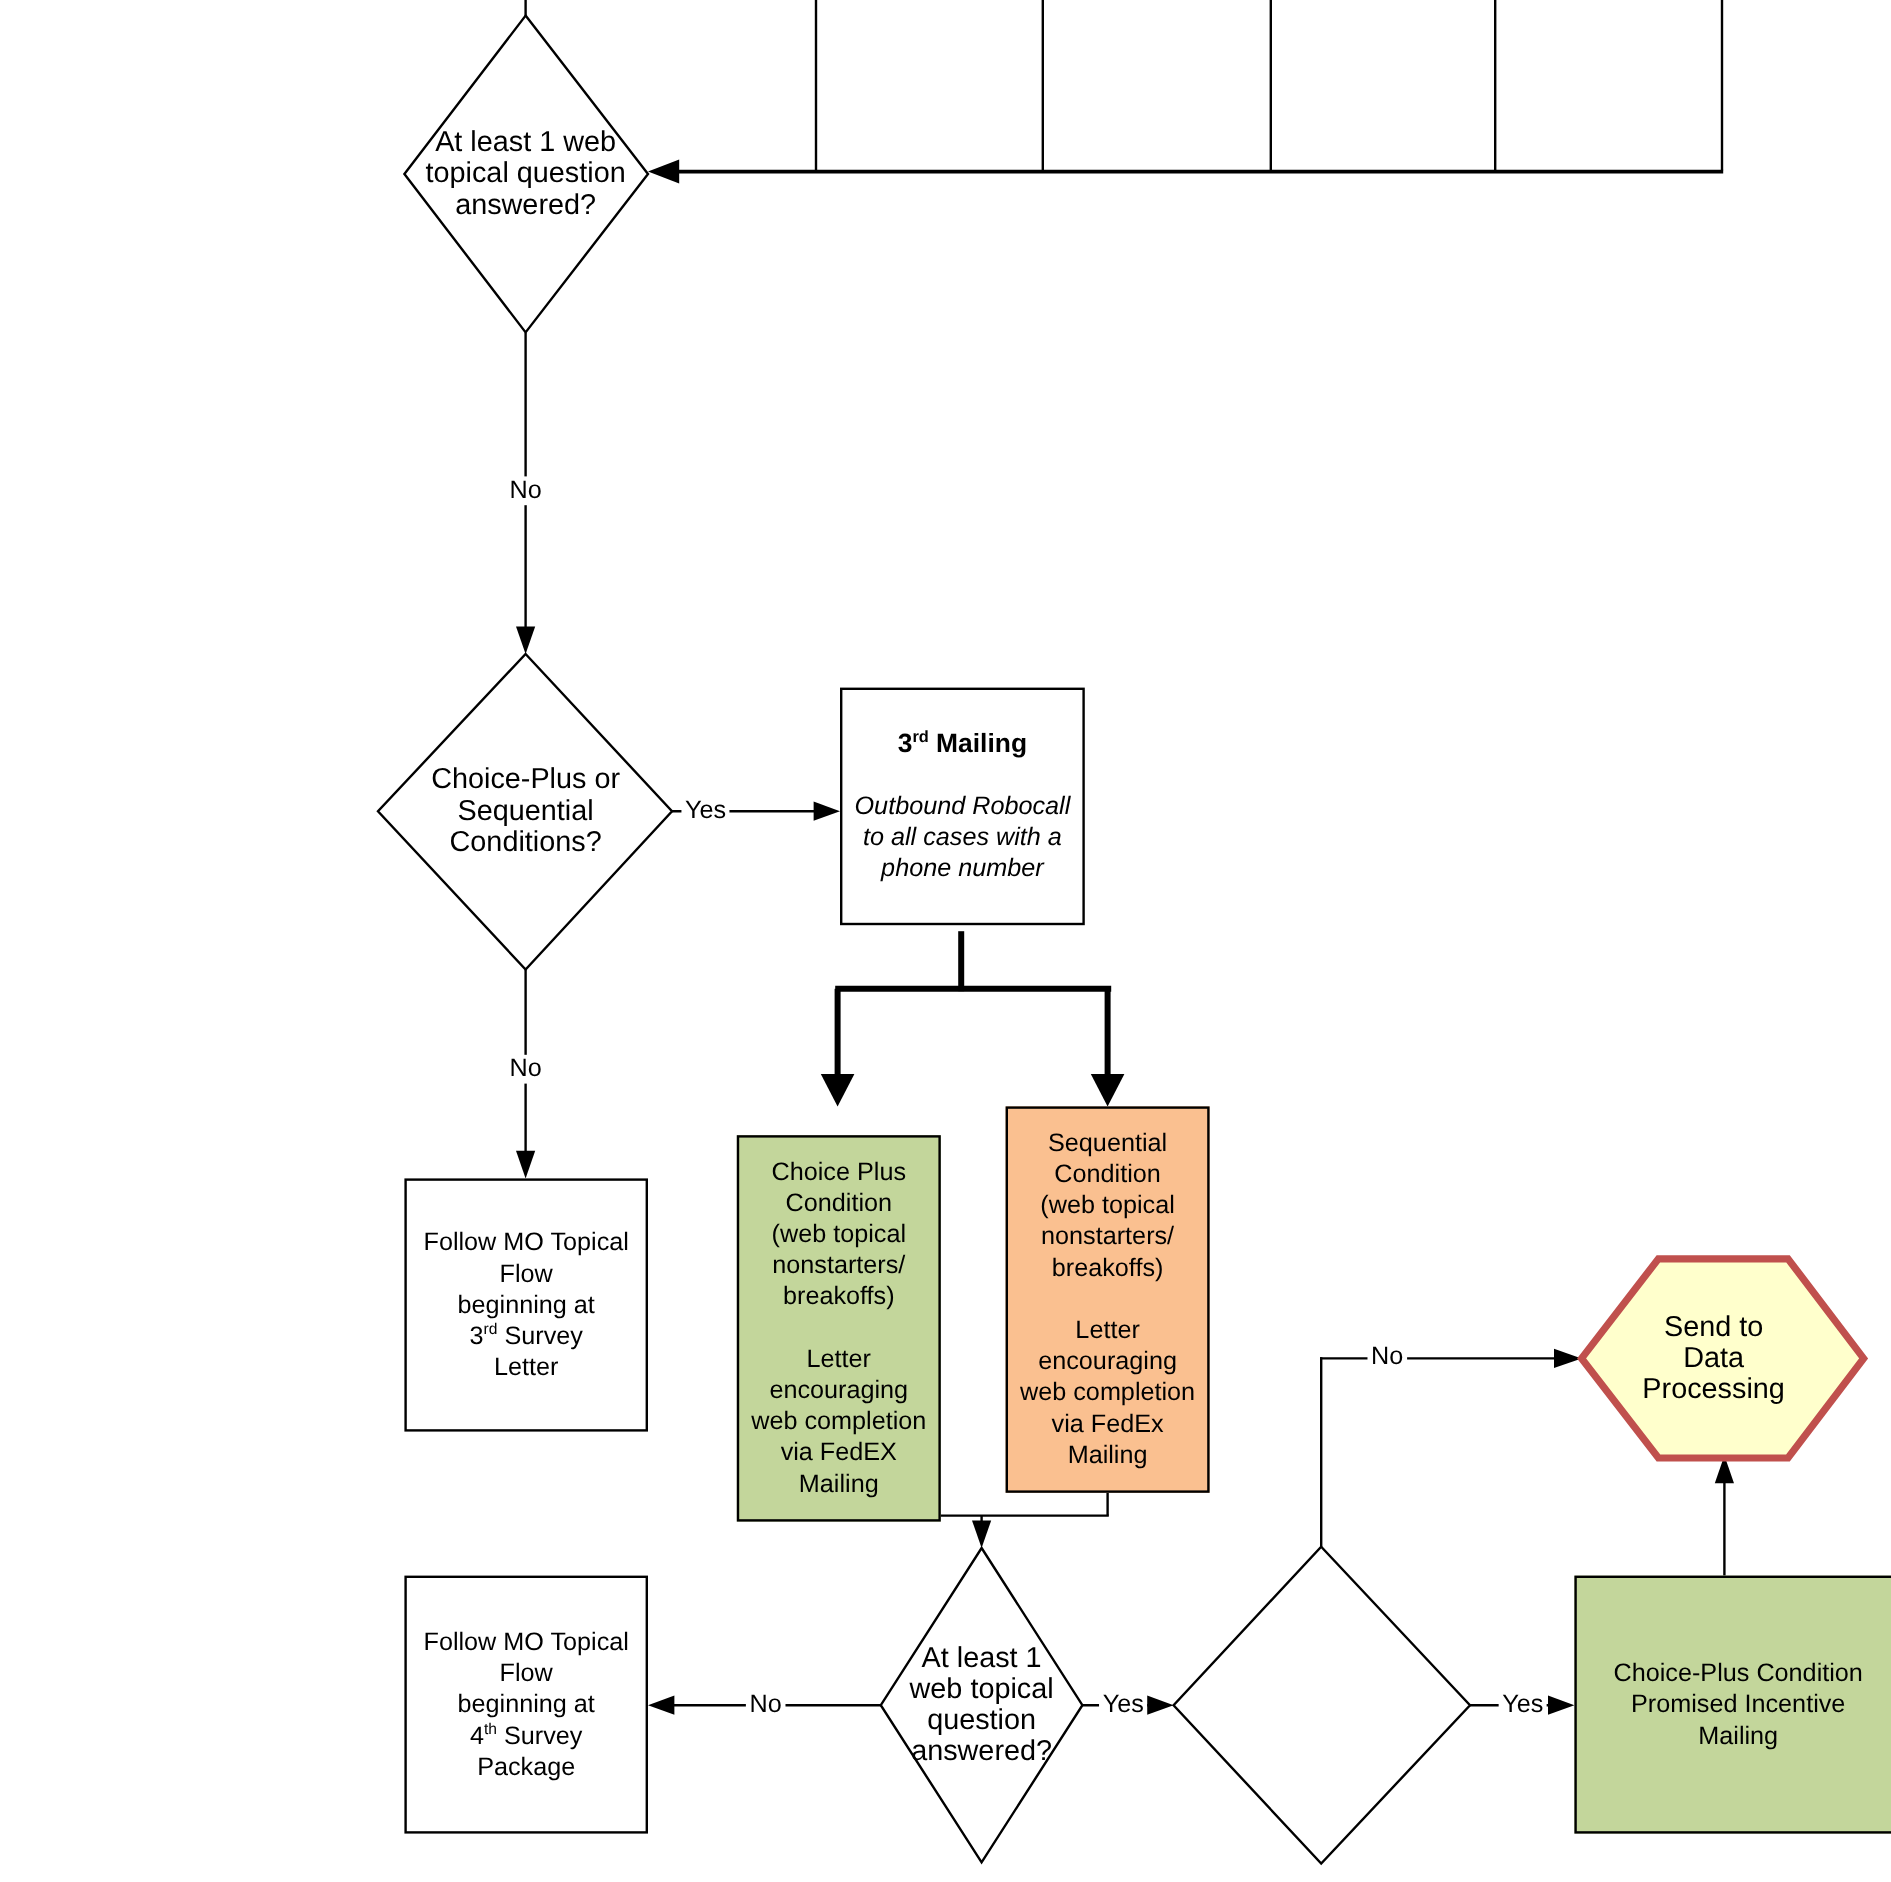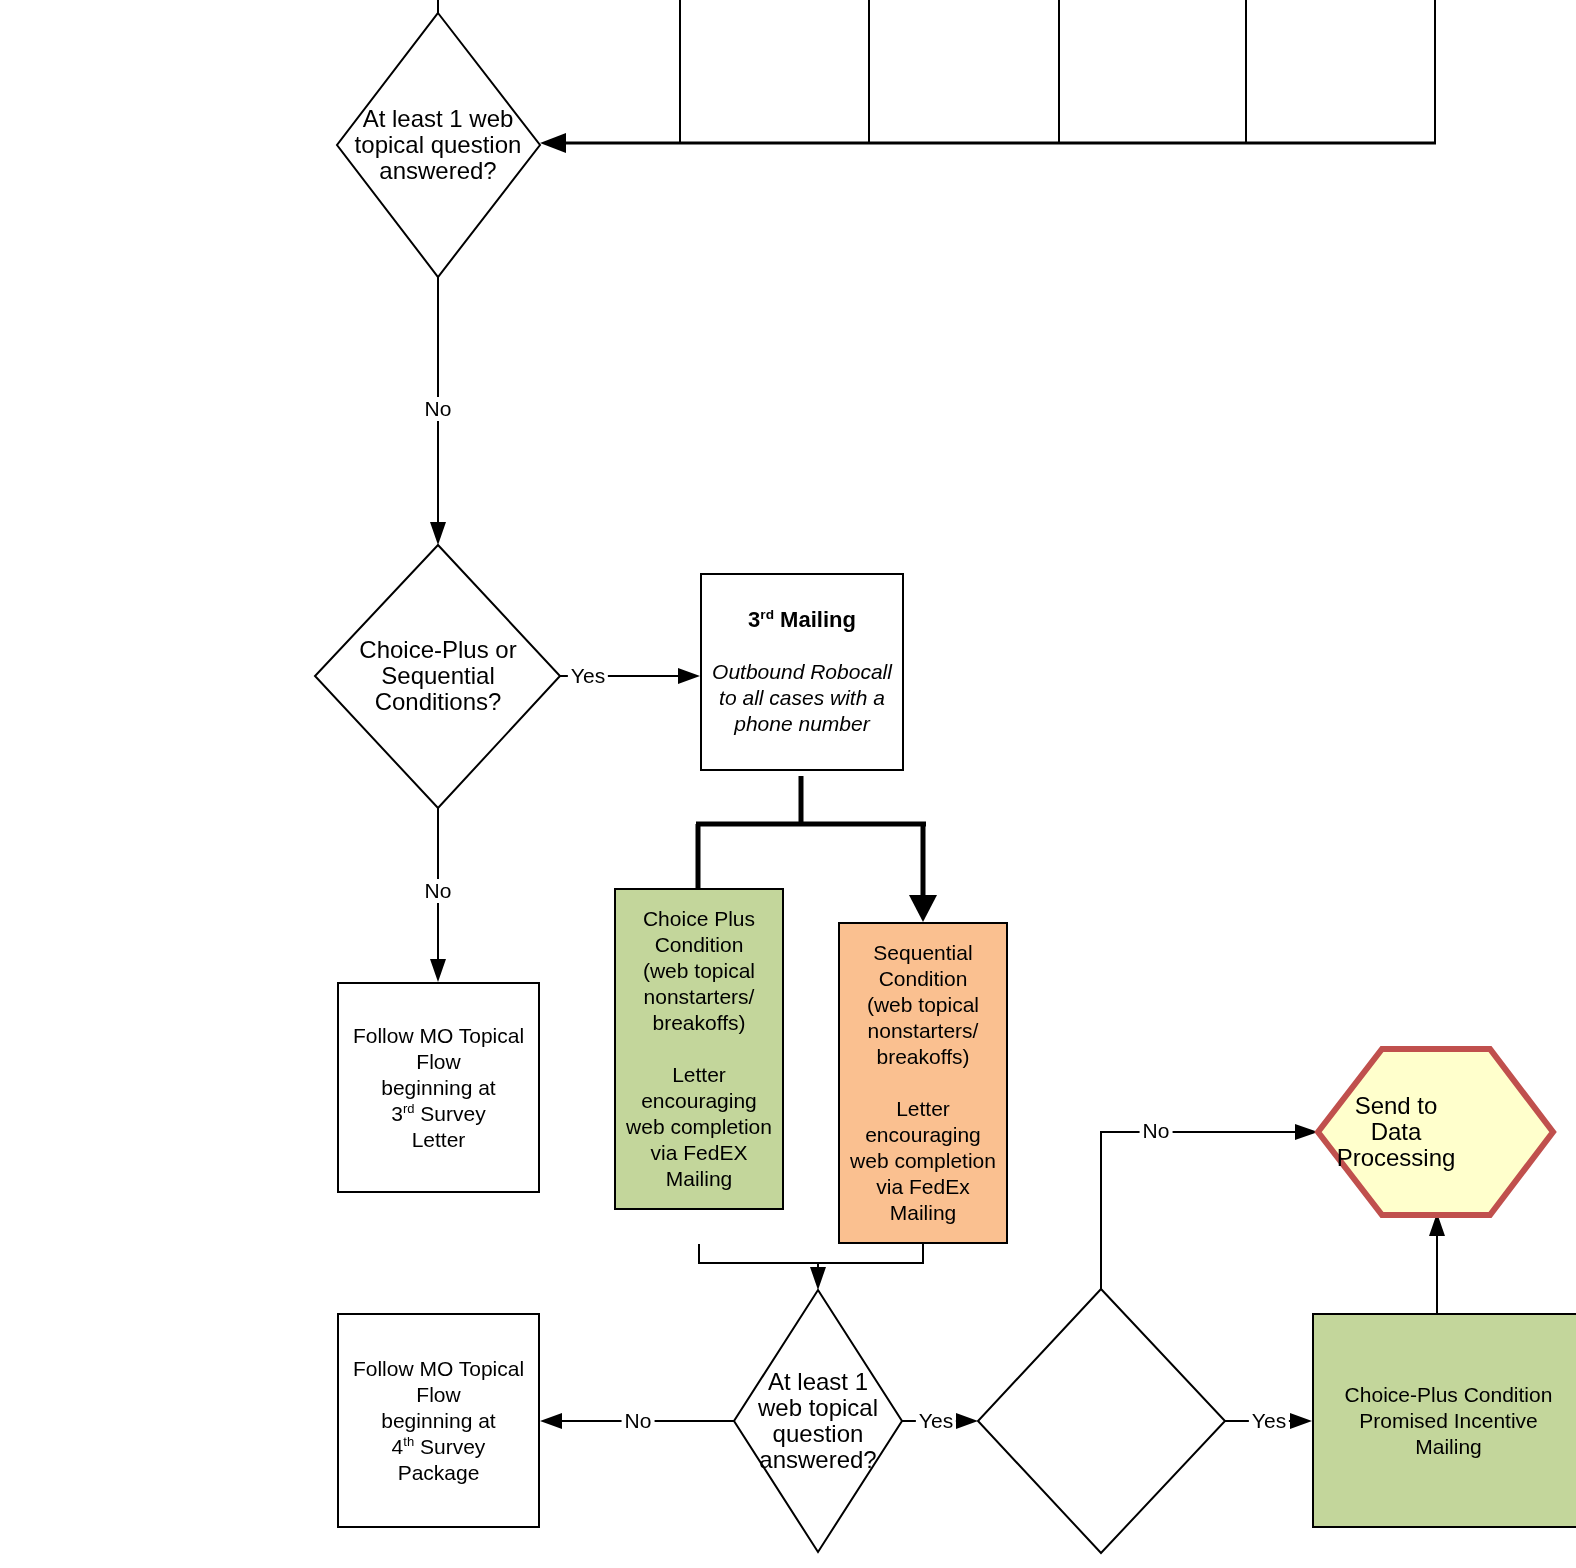--- a/index.html
+++ b/index.html
@@ -141,21 +141,21 @@
 Sequential
 Conditions?</div>
 
   <div class="box" style="left:700px;top:573px;width:204px;height:198px;">
     <div class="title"><span>3</span><sup>rd</sup><span> Mailing</span></div>
     <div class="pre gap-top">Outbound Robocall
 to all cases with a
 phone number</div>
   </div>
 
-  <div class="box green" style="left:614px;top:888px;width:170px;height:322px;">
+  <div class="box green" style="left:614px;top:946px;width:170px;height:322px;">
     <div class="pre">Choice Plus
 Condition
 (web topical
 nonstarters/
 breakoffs)
 
 Letter
 encouraging
 web completion
 via FedEX
@@ -191,21 +191,21 @@
 </span><span>4</span><sup>th</sup><span> Survey
 Package</span></div>
   </div>
 
   <div class="node-text" style="left:728px;top:1341px;width:180px;height:160px;">At least 1
 web topical
 question
 answered?</div>
 
 
-  <div class="node-text" style="left:1296px;top:1075px;width:200px;height:114px;">Send to
+  <div class="node-text" style="left:1328px;top:1075px;width:200px;height:114px;">Send to
 Data
 Processing</div>
 
   <div class="box green" style="left:1312px;top:1313px;width:273px;height:215px;">
     <div>Choice-Plus Condition</div>
     <div class="pre bold">Promised Incentive
 Mailing</div>
   </div>
 
   <div class="edge-label" style="left:438px;top:409px;">No</div>

